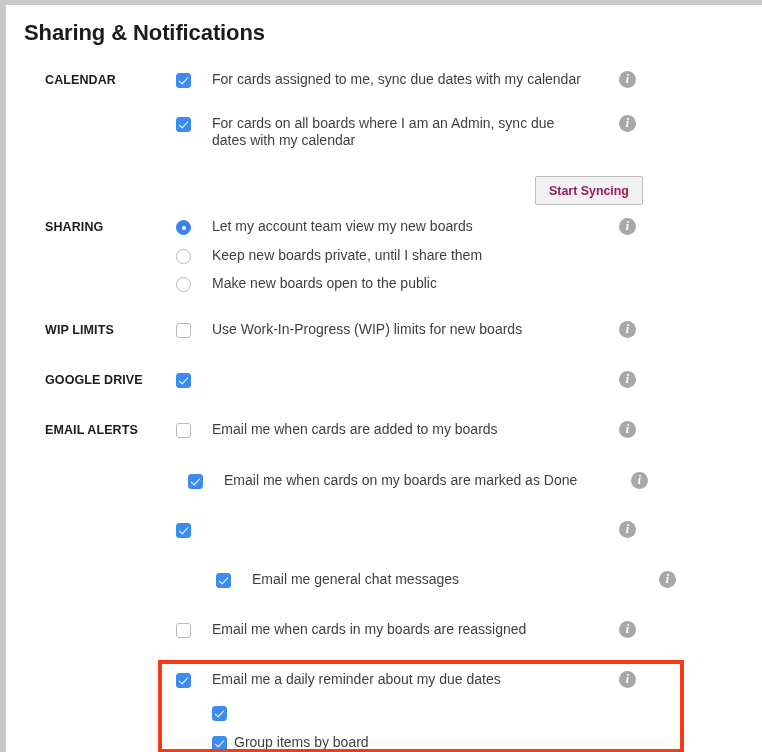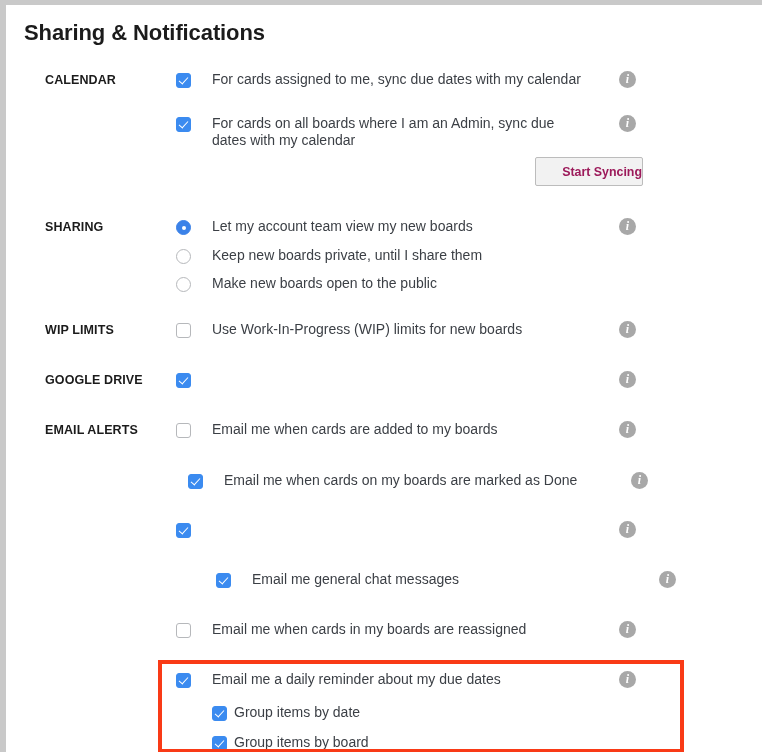--- a/index.html
+++ b/index.html
@@ -150,33 +150,32 @@
     font-weight: bold;
     font-size: 12px;
     color: #ffffff;
     line-height: 18px;
   }
 
   
   .sync-btn {
     position: absolute;
     left: 529px;
-    top: 152px;
+    top: 171px;
     width: 108px;
     height: 29px;
     background: #f2f2f2;
     border: 1px solid #bcbcbc;
     border-radius: 2px;
     font-family: "Liberation Sans", sans-serif;
     font-size: 12.4px;
     font-weight: bold;
     color: #9c1a5a;
     cursor: pointer;
     padding: 0;
-    text-align: right;
   }
 
   
   .highlight-box {
     position: absolute;
     left: 152px;
     top: 655px;
     width: 526px;
     height: 93px;
     border: 4px solid #f93a16;
@@ -304,21 +303,20 @@
           </div>
           <div class="row-text">Email me a daily reminder about my due dates</div>
           <div class="info">
             <span class="info-icon"></span>
           </div>
         </div>
         <div class="row" style="top: 699px;">
           <div class="control indent">
             <span class="cb on"></span>
           </div>
-          <div class="row-text indent">Group items by date</div>
         </div>
         <div class="row" style="top: 729px;">
           <div class="control indent">
             <span class="cb on"></span>
           </div>
           <div class="row-text indent">Group items by board</div>
         </div>
       </div>
 
     <button class="sync-btn">Start Syncing</button>

